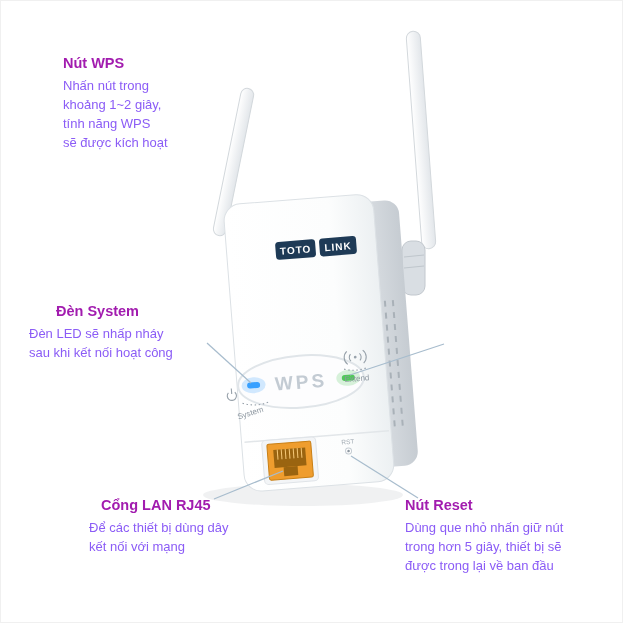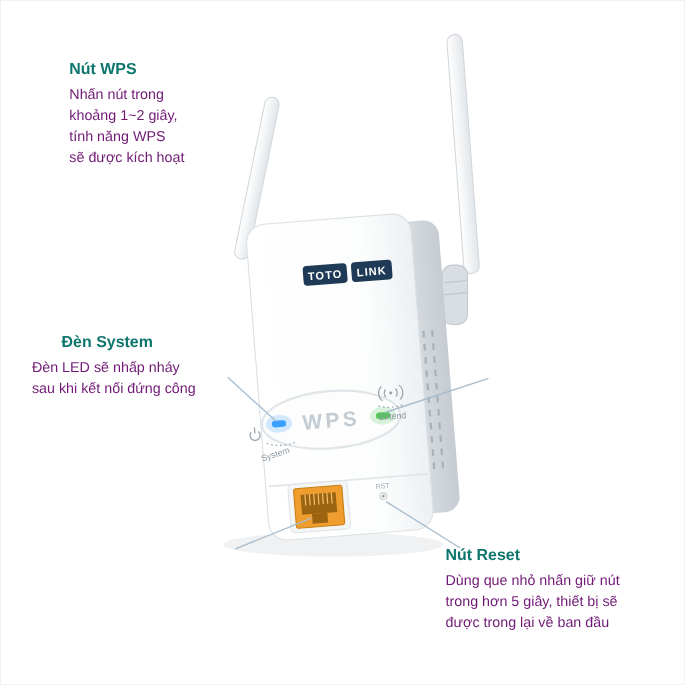--- a/index.html
+++ b/index.html
@@ -1,22 +1,22 @@
 <!DOCTYPE html>
 <html><head>
 <meta charset="utf-8">
 <style>
   * { margin:0; padding:0; box-sizing:border-box; }
   html,body { width:623px; height:623px; background:#ffffff; font-family:"Liberation Sans", sans-serif; }
   .stage { position:relative; width:623px; height:623px; background:#ffffff; overflow:hidden; border:1px solid #f0f0f0; }
   svg.figure { position:absolute; left:0; top:0; }
   svg text { font-family:"Liberation Sans", sans-serif; }
   .ann { position:absolute; color:#24313d; }
-  .ann-title { font-weight:bold; font-size:14.5px; color:#0f766e; margin-bottom:5px; }
-  .ann-line { font-size:13px; line-height:19px; color:#701a75; }
+  .ann-title { font-weight:bold; font-size:14.5px; color:#a21caf; margin-bottom:5px; }
+  .ann-line { font-size:13px; line-height:19px; color:#8b5cf6; }
   .ann.system .ann-title { margin-left:27px; }
   .ann.lan .ann-title { margin-left:12px; }
 </style>
 </head>
 <body>
 
 <div class="stage">
 
   <svg class="figure" width="623" height="623" viewBox="0 0 623 623">
     <defs>
@@ -126,24 +126,29 @@
     <div class="ann-title">Nút WPS</div>
     <div class="ann-line">Nhấn nút trong</div>
     <div class="ann-line">khoảng 1~2 giây,</div>
     <div class="ann-line">tính năng WPS</div>
     <div class="ann-line">sẽ được kích hoạt</div>
   </div>
 
   <div class="ann system" style="left:28px; top:302px;">
     <div class="ann-title">Đèn System</div>
     <div class="ann-line">Đèn LED sẽ nhấp nháy</div>
-    <div class="ann-line">sau khi kết nối đứng công</div>
+    <div class="ann-line">sau khi kết nối hoạt công</div>
   </div>
 
 
+  <div class="ann lan" style="left:88px; top:496px;">
+    <div class="ann-title">Cổng LAN RJ45</div>
+    <div class="ann-line">Để các thiết bị dùng dây</div>
+    <div class="ann-line">kết nối với mạng</div>
+  </div>
 
   <div class="ann reset" style="left:404px; top:496px;">
     <div class="ann-title">Nút Reset</div>
     <div class="ann-line">Dùng que nhỏ nhấn giữ nút</div>
     <div class="ann-line">trong hơn 5 giây, thiết bị sẽ</div>
     <div class="ann-line">được trong lại về ban đầu</div>
   </div>
 
 </div>
 

